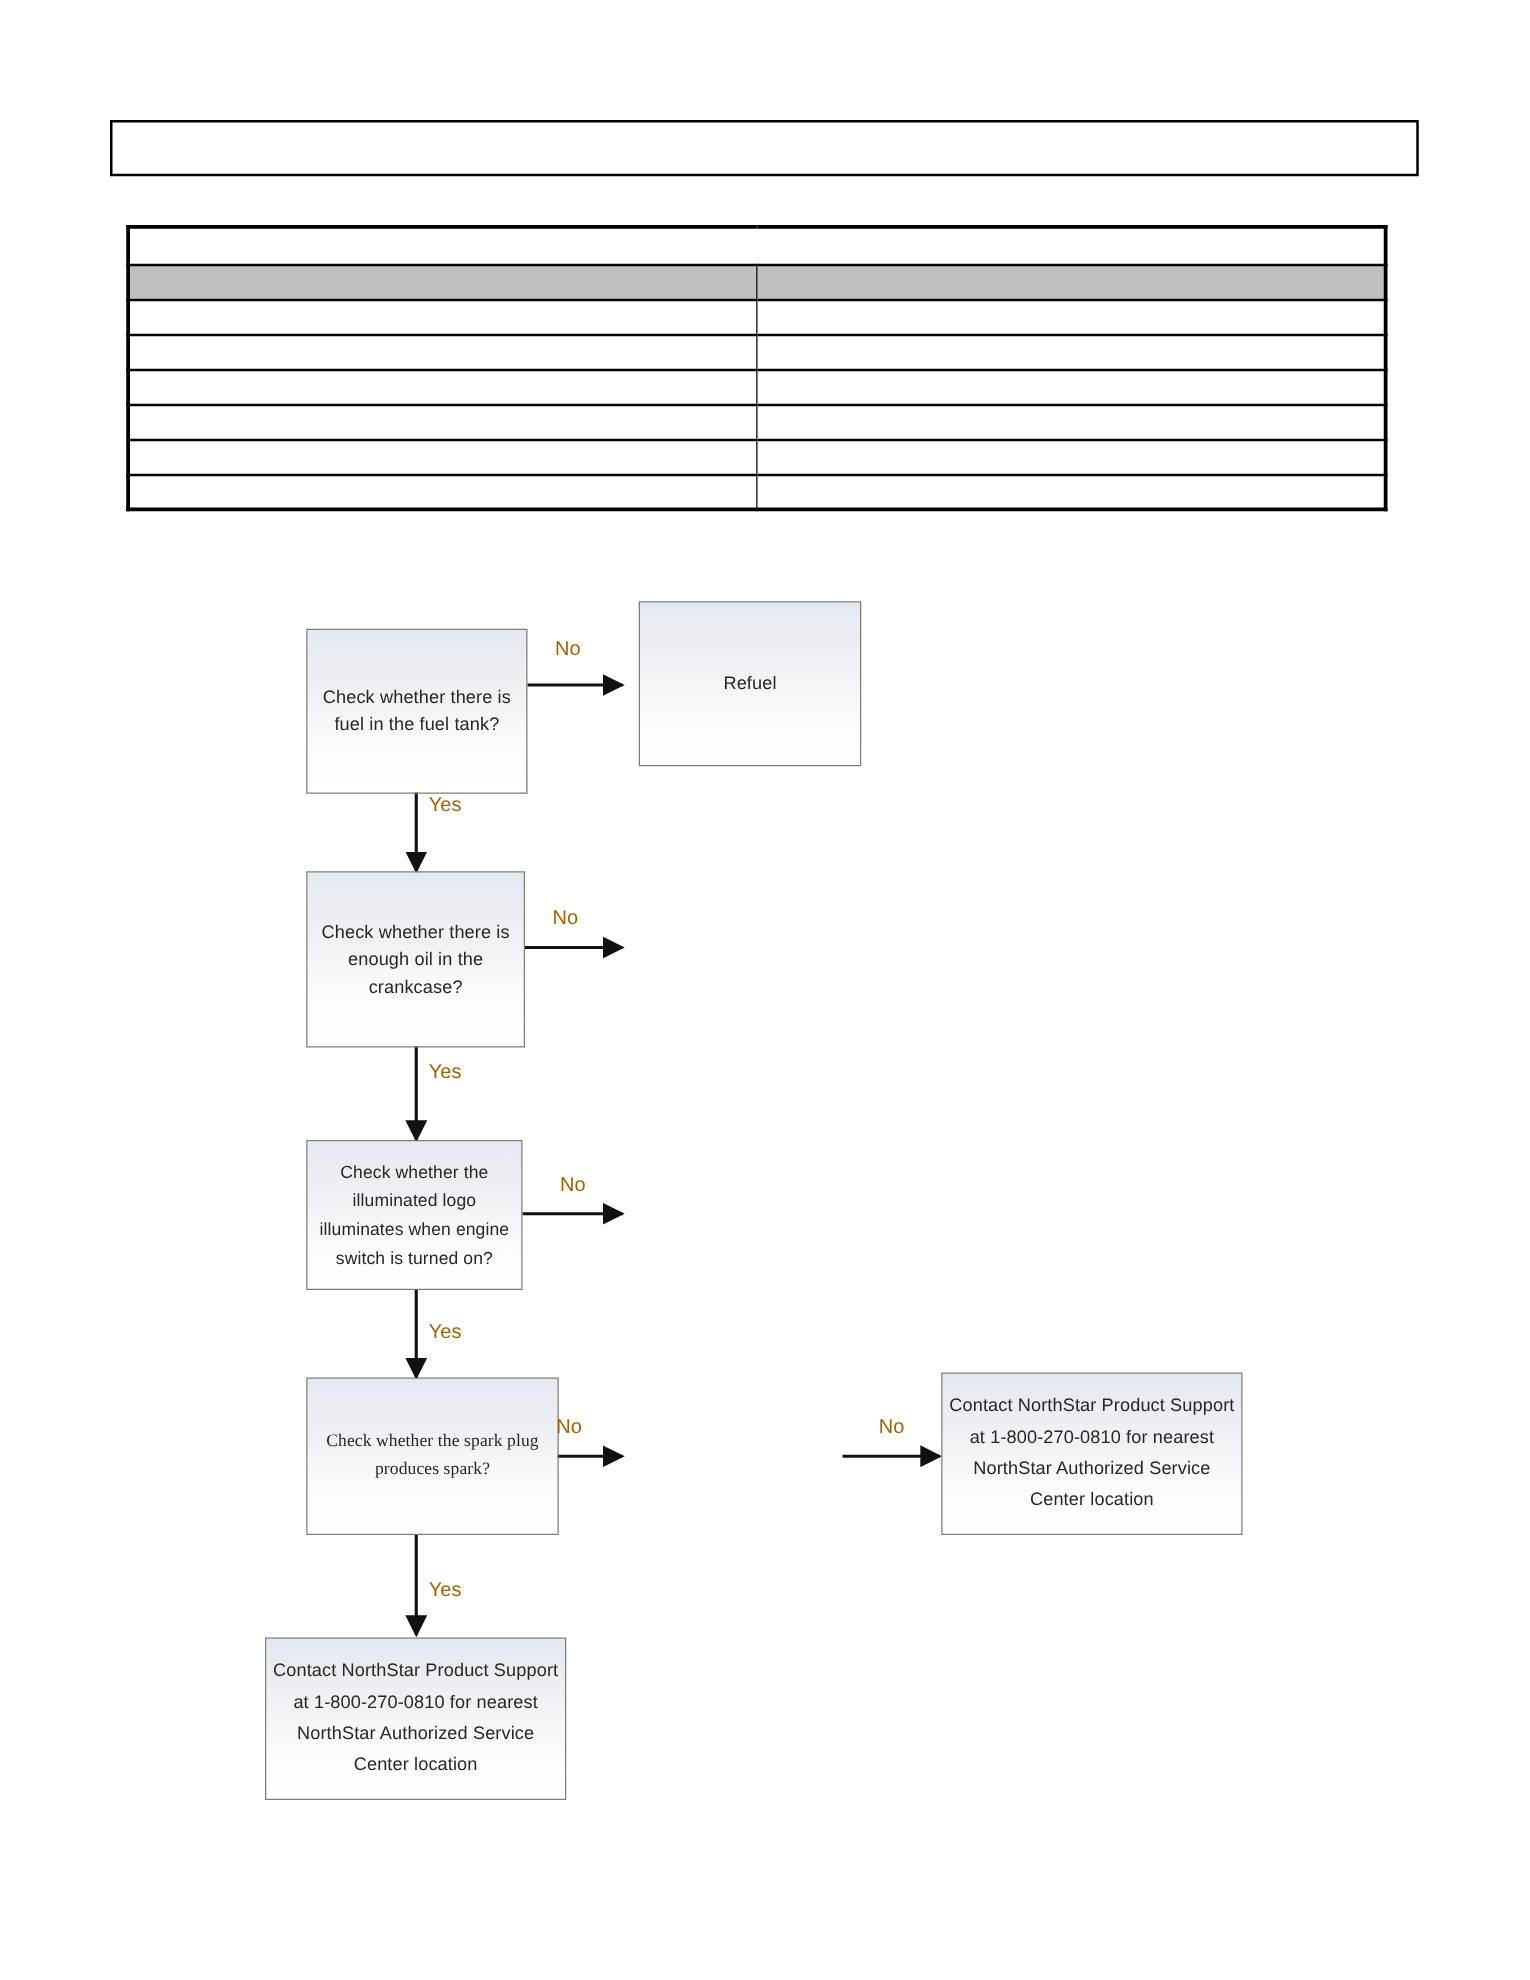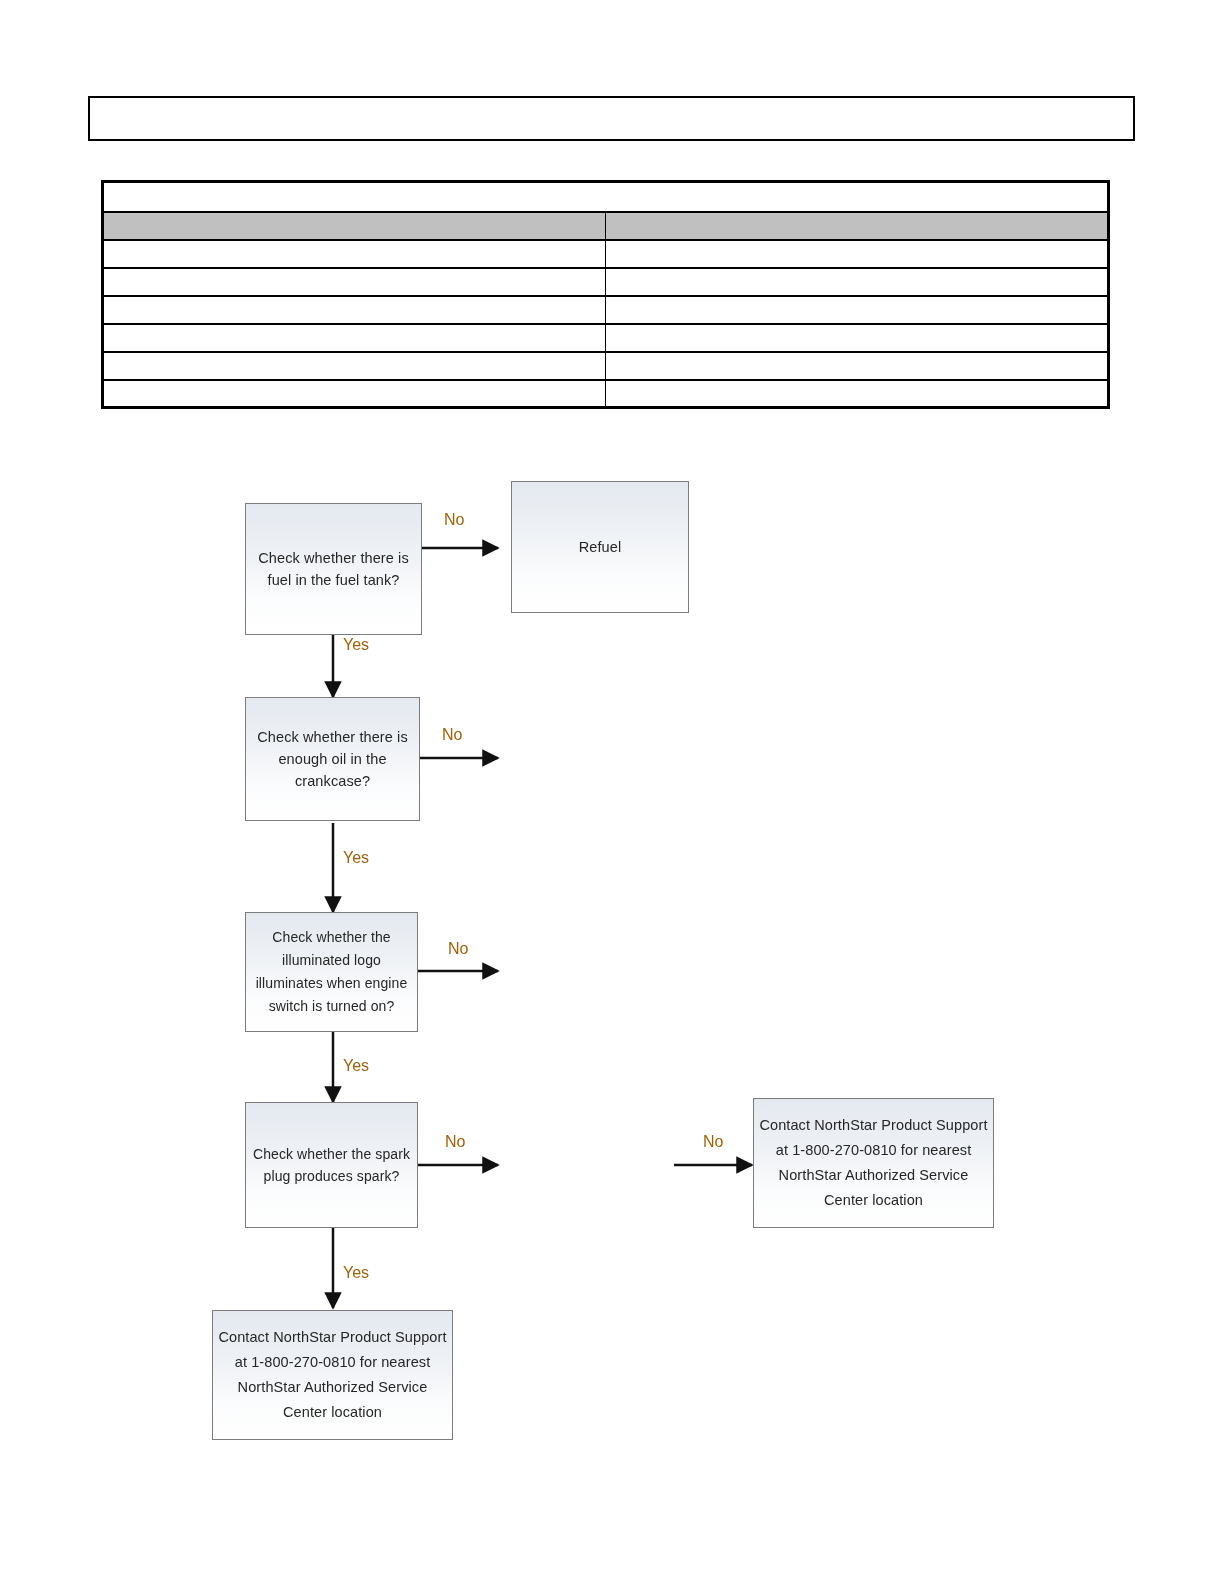--- a/index.html
+++ b/index.html
@@ -181,33 +181,33 @@
 
   <div class="node" style="left:245px; top:503px; width:177px; height:132px;">
     <span>Check whether there is fuel in the fuel tank?</span>
   </div>
   <div class="node" style="left:499px; top:481px; width:178px; height:132px;margin-left:12px;">
     <span>Refuel</span>
   </div>
   <div class="edge-label" style="left:444px; top:512px;">No</div>
   <div class="edge-label" style="left:343px; top:637px;">Yes</div>
 
-  <div class="node" style="left:245px; top:697px; width:175px; height:124px;">
+  <div class="node" style="left:245px; top:697px; width:175px; height:141px;">
     <span>Check whether there is enough oil in the crankcase?</span>
   </div>
   <div class="edge-label" style="left:442px; top:727px;">No</div>
   <div class="edge-label" style="left:343px; top:850px;">Yes</div>
 
   <div class="node" style="left:245px; top:912px; width:173px; height:120px; font-size:14px; line-height:23px;justify-content:center;">
     <span>Check whether the illuminated logo illuminates when engine switch is turned on?</span>
   </div>
   <div class="edge-label" style="left:448px; top:941px;">No</div>
   <div class="edge-label" style="left:343px; top:1058px;">Yes</div>
 
-  <div class="node" style="left:245px; top:1102px; width:173px; height:126px; font-size:14px;">
+  <div class="node" style="left:245px; top:1102px; width:202px; height:126px; font-size:14px;font-family:Liberation Serif, serif;">
     <span>Check whether the spark plug produces spark?</span>
   </div>
   <div class="node" style="left:753px; top:1098px; width:241px; height:130px; font-size:14.5px; line-height:25px;">
     <span>Contact NorthStar Product Support at 1-800-270-0810 for nearest NorthStar Authorized Service Center location</span>
   </div>
   <div class="edge-label" style="left:445px; top:1134px;">No</div>
   <div class="edge-label" style="left:703px; top:1134px;">No</div>
   <div class="edge-label" style="left:343px; top:1265px;">Yes</div>
 
   <div class="node" style="left:212px; top:1310px; width:241px; height:130px; font-size:14.5px; line-height:25px;">

